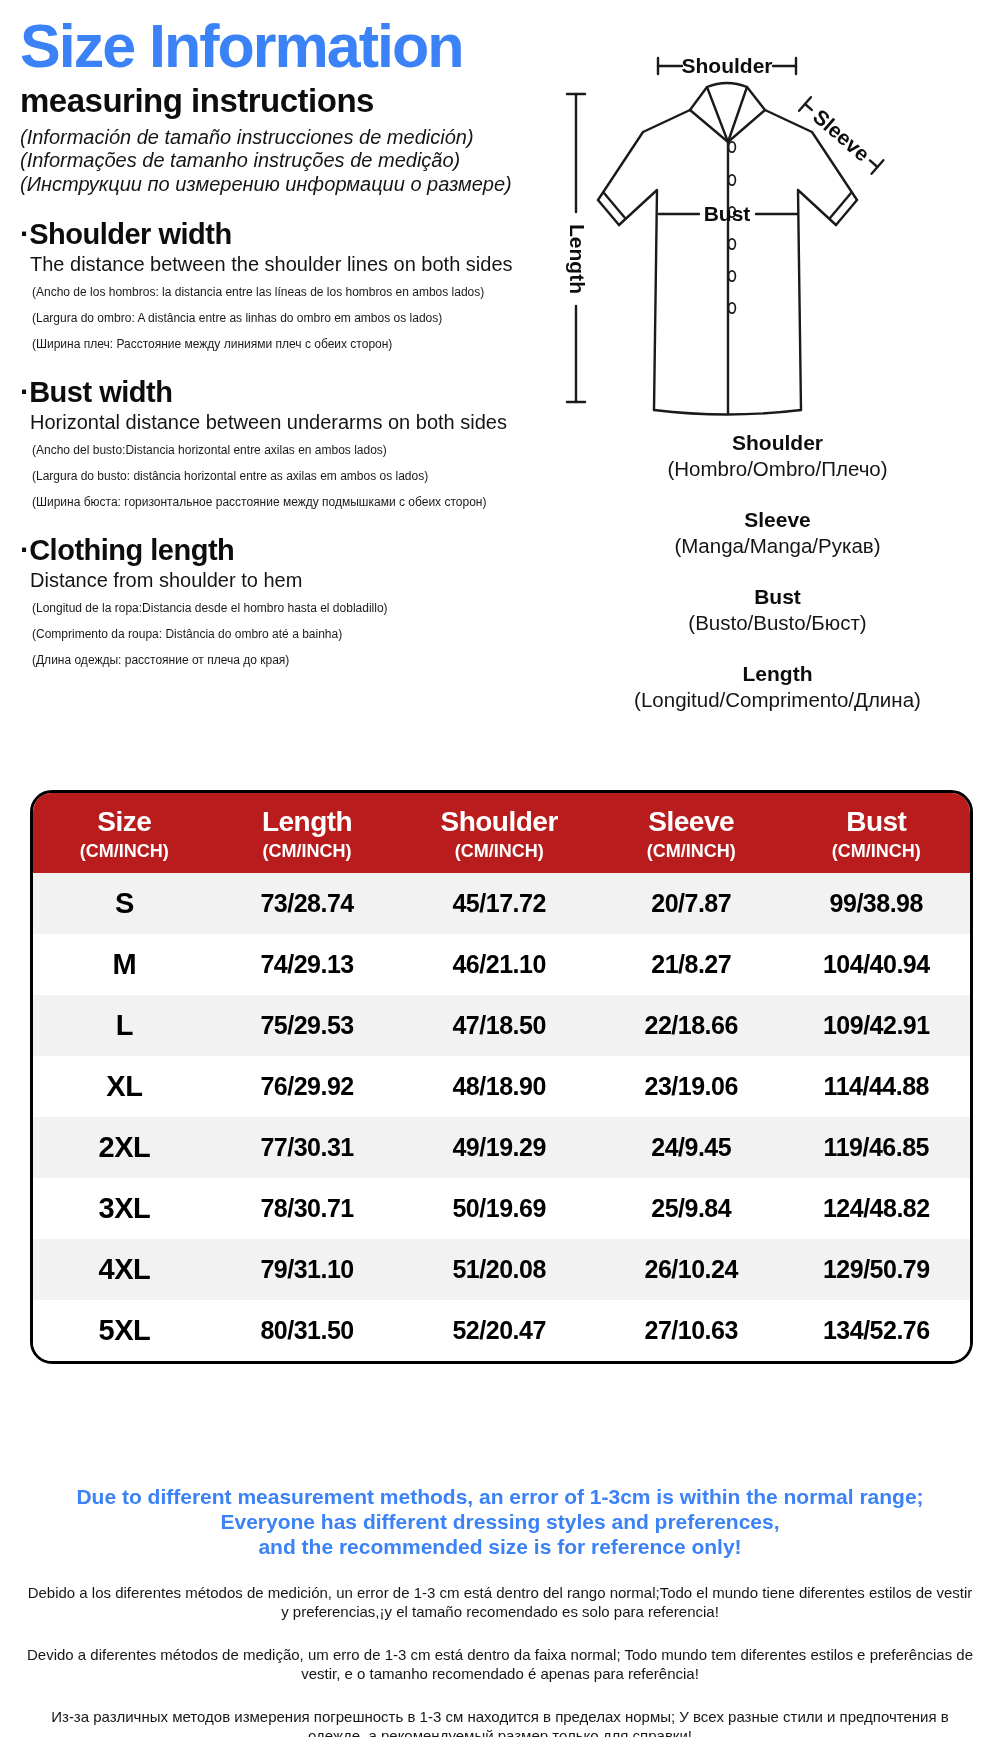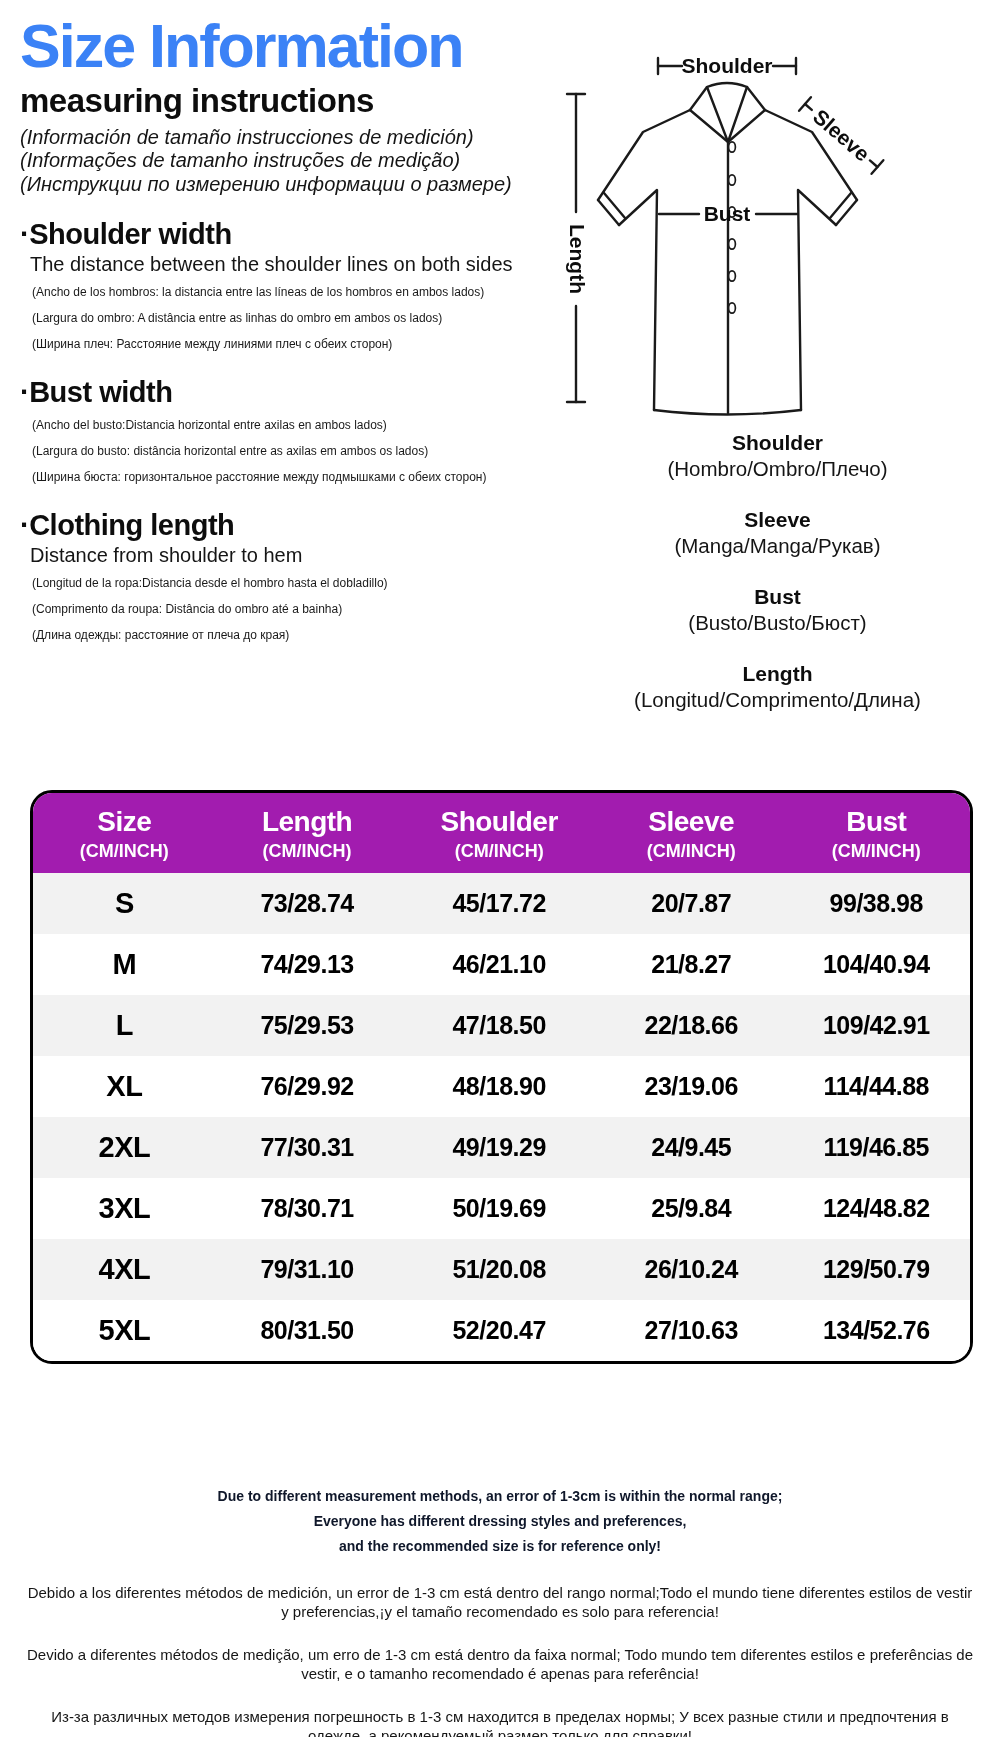--- a/index.html
+++ b/index.html
@@ -27,30 +27,30 @@
   .legend-group { margin-bottom:27px; }
   .legend-term { font-size:21px; font-weight:700; color:#0d0d0d; }
   .legend-trans { font-size:20.5px; margin-top:2px; color:#151515; }
   
   .table-wrap {
     position:absolute; left:30px; top:790px; width:943px;
     border:3px solid #000; border-radius:22px; overflow:hidden; background:#fff;
   }
   table { width:100%; border-collapse:collapse; table-layout:fixed; }
   col.c0{width:19.5%} col.c1{width:19.5%} col.c2{width:21.5%} col.c3{width:19.5%} col.c4{width:20%}
-  thead th { background:#a21caf; color:#fff; padding:13px 0 11px; }
+  thead th { background:#b91c1c; color:#fff; padding:13px 0 11px; }
   .col-name { font-size:28px; font-weight:700; letter-spacing:-0.5px; }
   .col-unit { font-size:18px; font-weight:700; margin-top:3px; }
   tbody td { text-align:center; height:61px; font-weight:700; font-size:25px; letter-spacing:-0.5px; color:#000; }
   tbody td.size-cell { font-size:29px; }
   tbody tr:nth-child(odd) td { background:#f2f2f2; }
   tbody tr:nth-child(even) td { background:#ffffff; }
   
   .footer { position:absolute; left:0; top:1484px; width:1000px; text-align:center; }
-  .footer-notice div { font-size:14px; font-weight:700; line-height:25px; color:#0f172a; }
+  .footer-notice div { font-size:21px; font-weight:700; line-height:25px; color:#3b82f6; }
   .footer-trans { width:950px; margin:24px auto 0; font-size:15px; line-height:19px; color:#161616; }
   text { font-family:"Liberation Sans","DejaVu Sans",sans-serif; }
 </style>
 </head>
 <body>
 
 <div class="left-col">
   <div class="title">Size Information</div>
   <div class="subtitle">measuring instructions</div>
   <div class="title-trans">
@@ -64,20 +64,21 @@
     <div class="sec-desc">The distance between the shoulder lines on both sides</div>
     <div class="sec-trans">
       <div>(Ancho de los hombros: la distancia entre las líneas de los hombros en ambos lados)</div>
       <div>(Largura do ombro: A distância entre as linhas do ombro em ambos os lados)</div>
       <div>(Ширина плеч: Расстояние между линиями плеч с обеих сторон)</div>
     </div>
   </div>
 
   <div class="section">
     <div class="sec-head"><span class="bullet">·</span><span>Bust width</span></div>
+    <div class="sec-desc">Horizontal distance between underarms on both sides</div>
     <div class="sec-trans">
       <div>(Ancho del busto:Distancia horizontal entre axilas en ambos lados)</div>
       <div>(Largura do busto: distância horizontal entre as axilas em ambos os lados)</div>
       <div>(Ширина бюста: горизонтальное расстояние между подмышками с обеих сторон)</div>
     </div>
   </div>
 
   <div class="section">
     <div class="sec-head"><span class="bullet">·</span><span>Clothing length</span></div>
     <div class="sec-desc">Distance from shoulder to hem</div>

